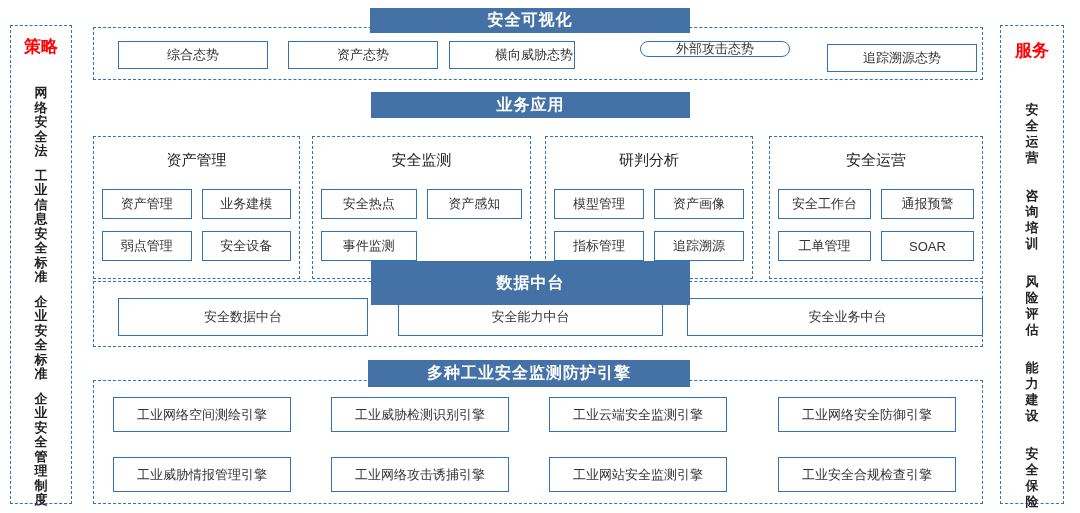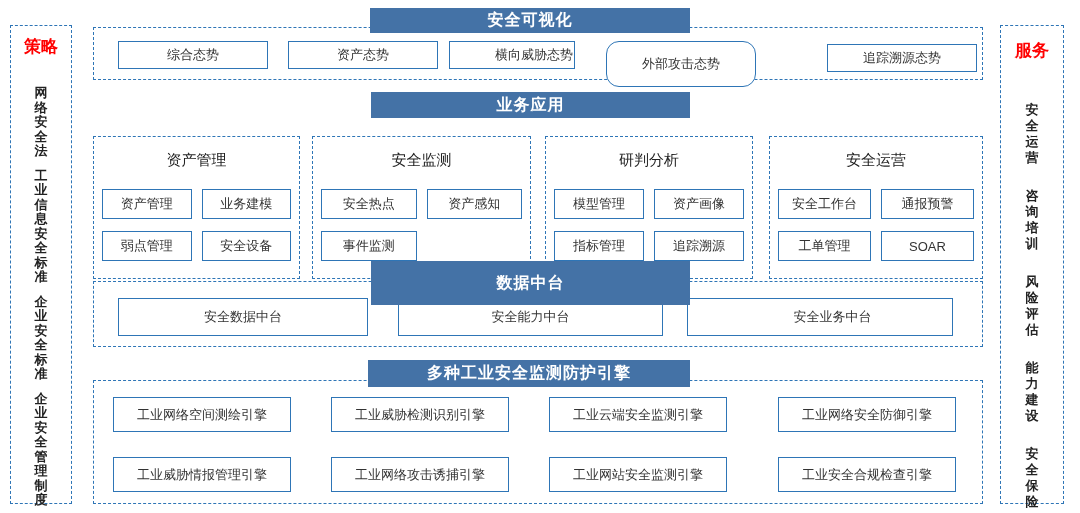--- a/index.html
+++ b/index.html
@@ -59,21 +59,21 @@
       <div class="vphrase">能力建设</div>
       <div class="vphrase">安全保险</div>
     </div>
   </div>
 
   <div class="dashedbox" style="left:93px;top:27px;width:890px;height:53px;"></div>
   <div class="bar" style="left:370px;top:8px;width:320px;height:25px;">安全可视化</div>
   <div class="abox" style="left:118px;top:41px;width:150px;height:28px;">综合态势</div>
   <div class="abox" style="left:288px;top:41px;width:150px;height:28px;">资产态势</div>
   <div class="abox" style="left:449px;top:41px;width:126px;height:28px;padding-left:44px;">横向威胁态势</div>
-  <div class="abox" style="left:606px;top:41px;width:150px;height:46px;border-radius:13px;">外部攻击态势</div>
+  <div class="abox" style="left:640px;top:41px;width:150px;height:16px;border-radius:13px;">外部攻击态势</div>
   <div class="abox" style="left:798px;top:44px;width:150px;height:28px;margin-left:29px;">追踪溯源态势</div>
 
   <div class="bar" style="left:371px;top:92px;width:319px;height:26px;">业务应用</div>
 
   <div class="group" style="left:93px;width:207px;">
     <div class="gtitle">资产管理</div>
     <div class="ggrid">
       <div class="gbox">资产管理</div>
       <div class="gbox">业务建模</div>
       <div class="gbox">弱点管理</div>
@@ -107,21 +107,21 @@
       <div class="gbox">通报预警</div>
       <div class="gbox">工单管理</div>
       <div class="gbox">SOAR</div>
     </div>
   </div>
 
   <div class="dashedbox" style="left:93px;top:281px;width:890px;height:66px;"></div>
   <div class="bar" style="left:371px;top:261px;width:319px;height:44px;">数据中台</div>
   <div class="abox" style="left:118px;top:298px;width:250px;height:38px;">安全数据中台</div>
   <div class="abox" style="left:398px;top:298px;width:265px;height:38px;">安全能力中台</div>
-  <div class="abox" style="left:687px;top:298px;width:266px;height:38px;padding-left:25px;">安全业务中台</div>
+  <div class="abox" style="left:687px;top:298px;width:296px;height:38px;padding-left:25px;">安全业务中台</div>
 
   <div class="dashedbox" style="left:93px;top:380px;width:890px;height:124px;"></div>
   <div class="bar" style="left:368px;top:360px;width:322px;height:27px;">多种工业安全监测防护引擎</div>
   <div class="abox" style="left:113px;top:397px;width:178px;height:35px;">工业网络空间测绘引擎</div>
   <div class="abox" style="left:331px;top:397px;width:178px;height:35px;">工业威胁检测识别引擎</div>
   <div class="abox" style="left:549px;top:397px;width:178px;height:35px;">工业云端安全监测引擎</div>
   <div class="abox" style="left:778px;top:397px;width:178px;height:35px;">工业网络安全防御引擎</div>
   <div class="abox" style="left:113px;top:457px;width:178px;height:35px;">工业威胁情报管理引擎</div>
   <div class="abox" style="left:331px;top:457px;width:178px;height:35px;">工业网络攻击诱捕引擎</div>
   <div class="abox" style="left:549px;top:457px;width:178px;height:35px;">工业网站安全监测引擎</div>

